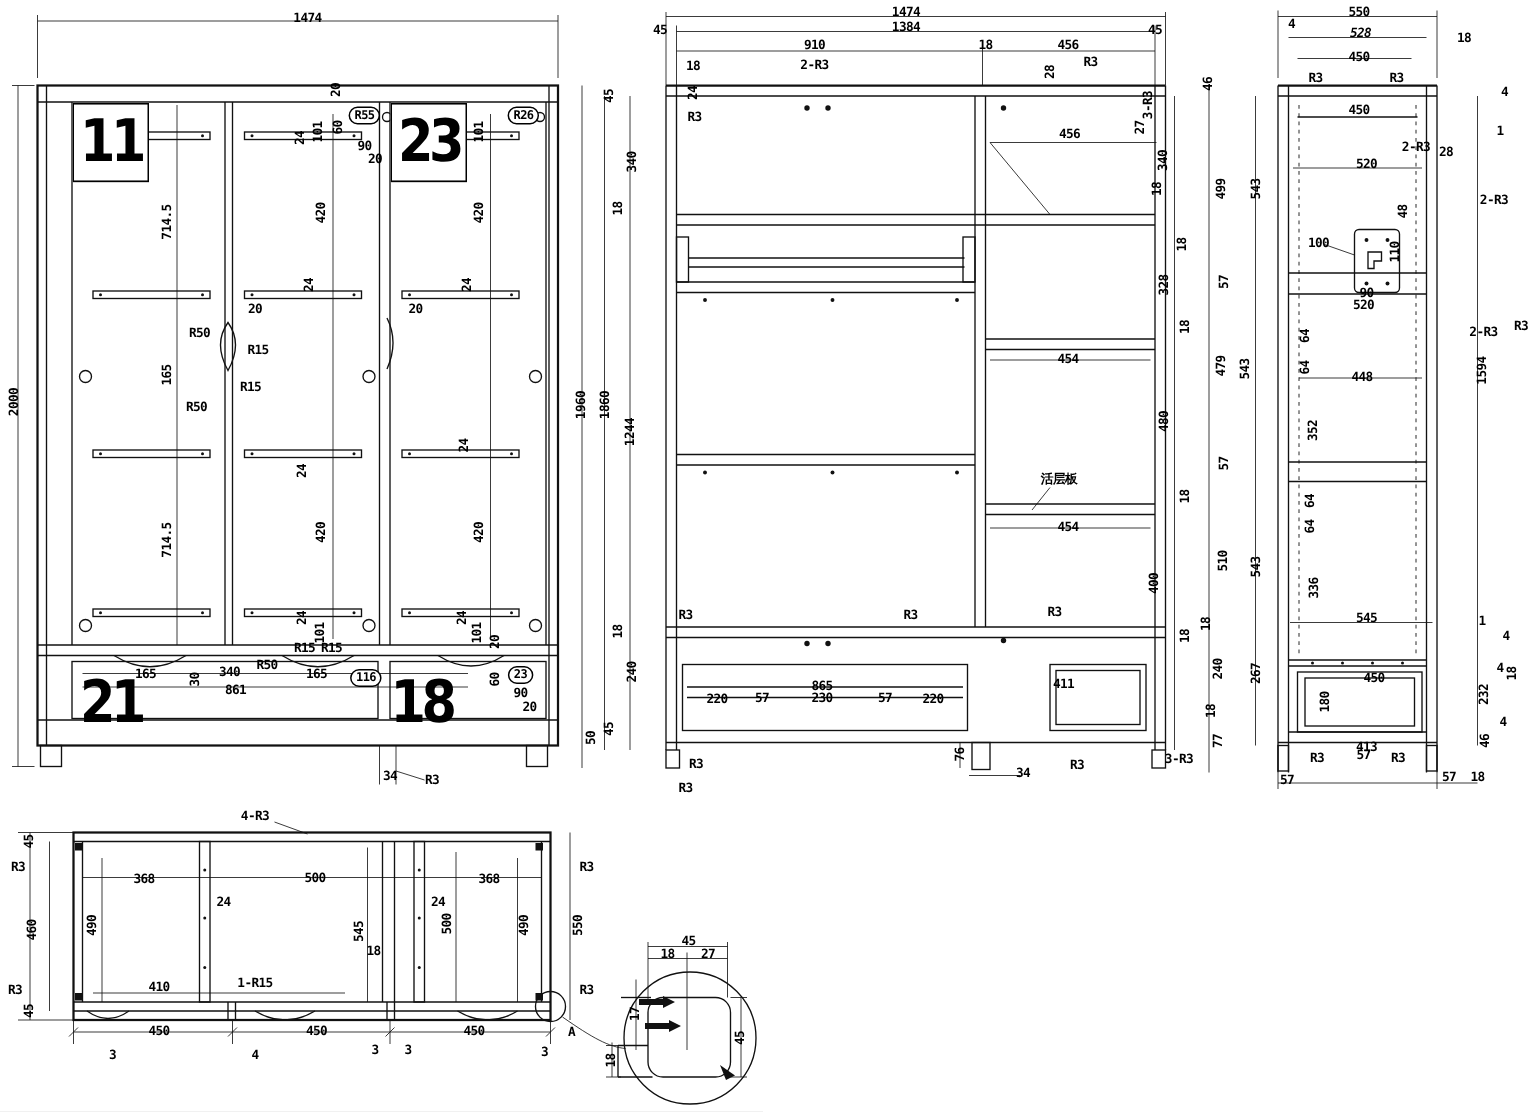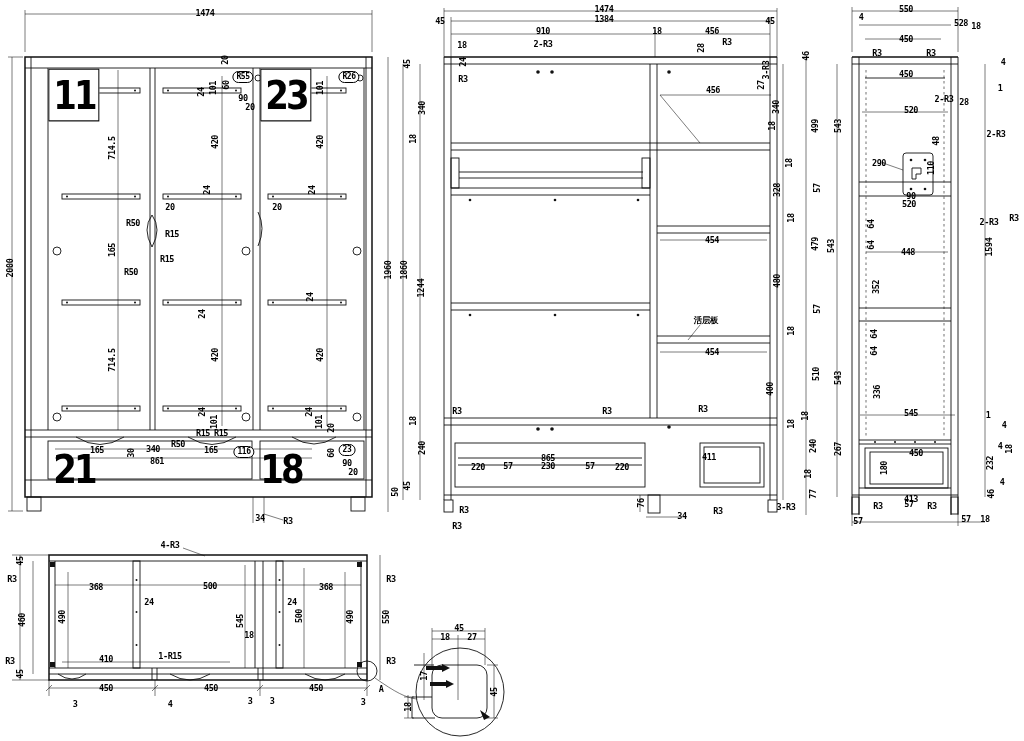--- a/index.html
+++ b/index.html
@@ -414,34 +414,34 @@
       <span class="lbl" style="left: 622px; top: 467px;">220</span>
       <span class="lbl" style="left: 709px; top: 457px;">411</span>
       <span class="lbl" style="left: 641px; top: 503px; transform: translate(-50%, -50%) rotate(270deg);">76</span>
       <span class="lbl" style="left: 682px; top: 516px;">34</span>
       <span class="lbl" style="left: 464px; top: 510px;">R3</span>
       <span class="lbl" style="left: 718px; top: 511px;">R3</span>
       <span class="lbl" style="left: 786px; top: 507px;">3-R3</span>
       <span class="lbl" style="left: 457px; top: 526px;">R3</span>
       <span class="lbl" style="left: 906px; top: 9px;">550</span>
       <span class="lbl" style="left: 861px; top: 17px;">4</span>
-      <span class="lbl" style="left: 961px; top: 23px;">528</span>
+      <span class="lbl" style="left: 907px; top: 23px; font-style: italic;">528</span>
       <span class="lbl" style="left: 976px; top: 26px;">18</span>
       <span class="lbl" style="left: 906px; top: 39px;">450</span>
       <span class="lbl" style="left: 877px; top: 53px;">R3</span>
       <span class="lbl" style="left: 931px; top: 53px;">R3</span>
       <span class="lbl" style="left: 906px; top: 74px;">450</span>
       <span class="lbl" style="left: 1003px; top: 62px;">4</span>
       <span class="lbl" style="left: 1000px; top: 88px;">1</span>
       <span class="lbl" style="left: 944px; top: 99px;">2-R3</span>
       <span class="lbl" style="left: 964px; top: 102px;">28</span>
       <span class="lbl" style="left: 911px; top: 110px;">520</span>
       <span class="lbl" style="left: 996px; top: 134px;">2-R3</span>
       <span class="lbl" style="left: 936px; top: 141px; transform: translate(-50%, -50%) rotate(270deg);">48</span>
-      <span class="lbl" style="left: 879px; top: 163px;">290</span>
+      <span class="lbl" style="left: 879px; top: 163px;">100</span>
       <span class="lbl" style="left: 931px; top: 168px; transform: translate(-50%, -50%) rotate(270deg);">110</span>
       <span class="lbl" style="left: 911px; top: 196px;">90</span>
       <span class="lbl" style="left: 909px; top: 204px;">520</span>
       <span class="lbl" style="left: 989px; top: 222px;">2-R3</span>
       <span class="lbl" style="left: 1014px; top: 218px;">R3</span>
       <span class="lbl" style="left: 871px; top: 224px; transform: translate(-50%, -50%) rotate(270deg);">64</span>
       <span class="lbl" style="left: 871px; top: 245px; transform: translate(-50%, -50%) rotate(270deg);">64</span>
       <span class="lbl" style="left: 908px; top: 252px;">448</span>
       <span class="lbl" style="left: 876px; top: 287px; transform: translate(-50%, -50%) rotate(270deg);">352</span>
       <span class="lbl" style="left: 989px; top: 247px; transform: translate(-50%, -50%) rotate(270deg);">1594</span>

